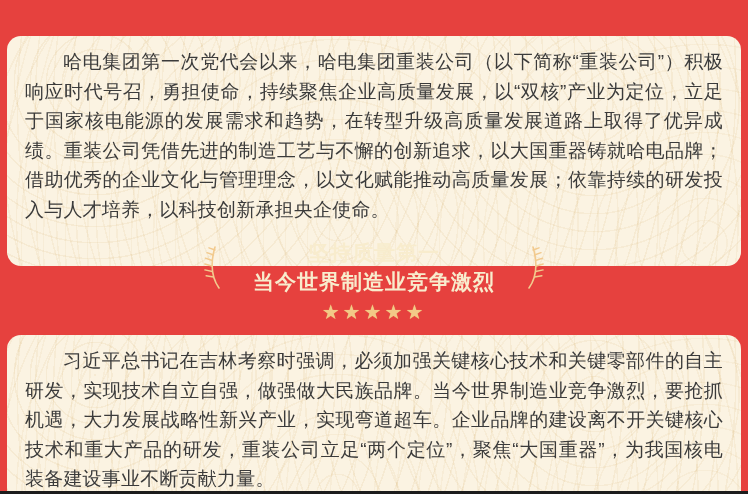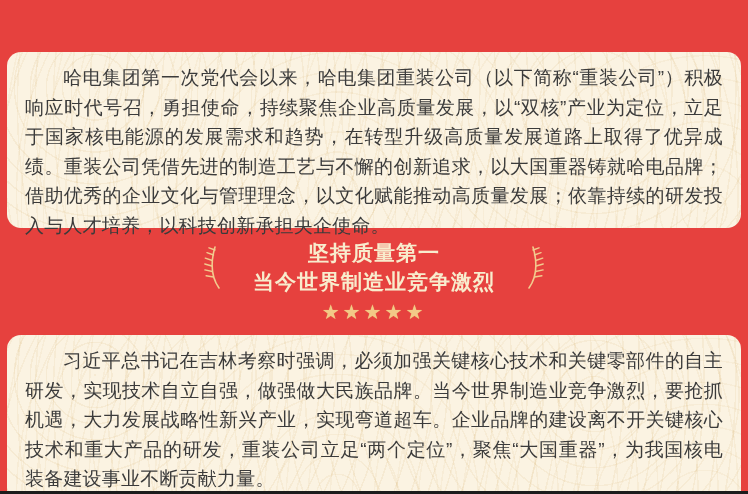--- a/index.html
+++ b/index.html
@@ -18,21 +18,21 @@
     border-radius: 14px;
     background-color: #fbf3e2;
     background-image:
       repeating-radial-gradient(circle at 12% 20%, rgba(210,170,100,0.12) 0 1.5px, transparent 1.5px 16px),
       repeating-radial-gradient(circle at 45% 80%, rgba(210,170,100,0.10) 0 1.5px, transparent 1.5px 20px),
       repeating-radial-gradient(circle at 80% 30%, rgba(210,170,100,0.11) 0 1.5px, transparent 1.5px 18px),
       repeating-radial-gradient(circle at 95% 90%, rgba(210,170,100,0.09) 0 1.5px, transparent 1.5px 22px);
     box-sizing: border-box;
     padding: 11px 18px 10px 18px;
   }
-  .card-1 { top: 36px; height: 176px; margin-top: 16px; }
+  .card-1 { top: 36px; height: 230px; }
   .card-2 { top: 335px; height: 200px; }
   .para {
     margin: 0;
     color: #3b3b3b;
     font-size: 19px;
     line-height: 29.6px;
     text-align: justify;
     text-indent: 2em;
     letter-spacing: 0.2px;
   }

